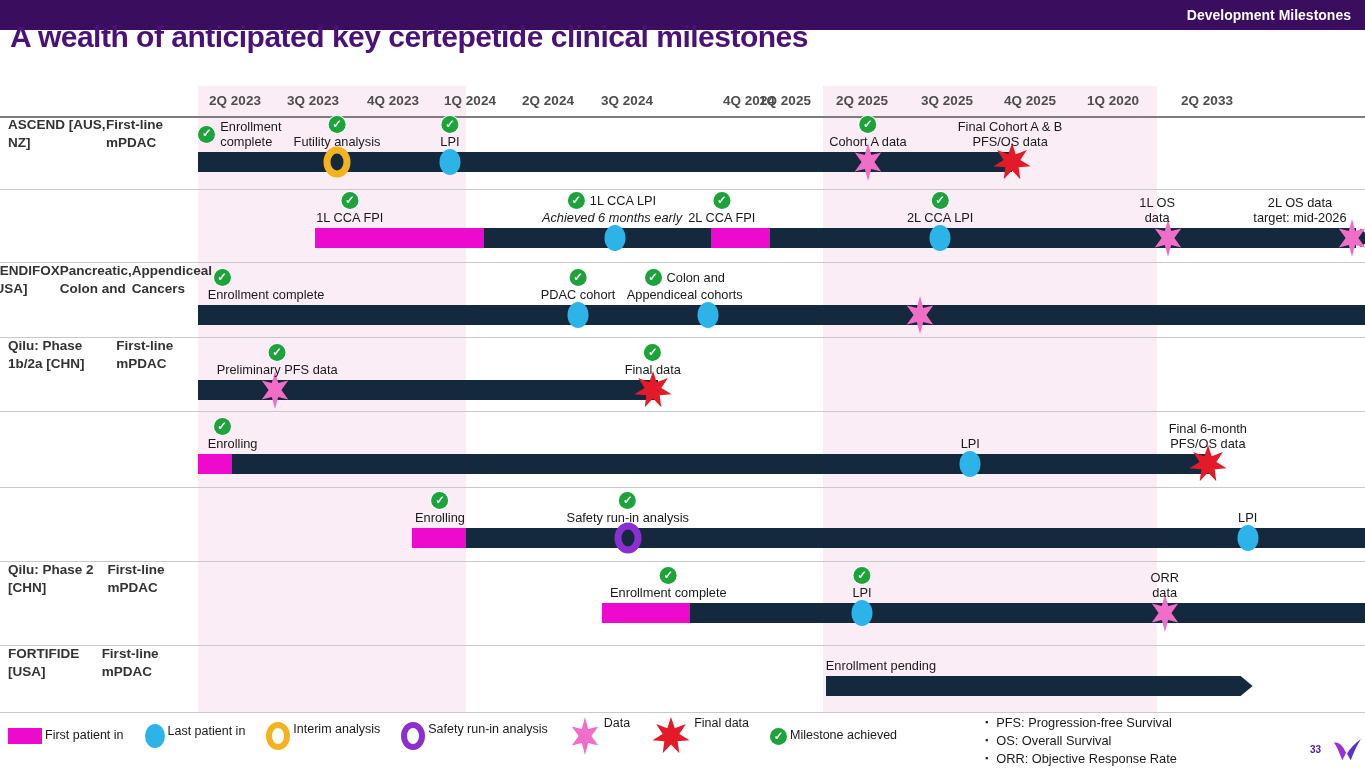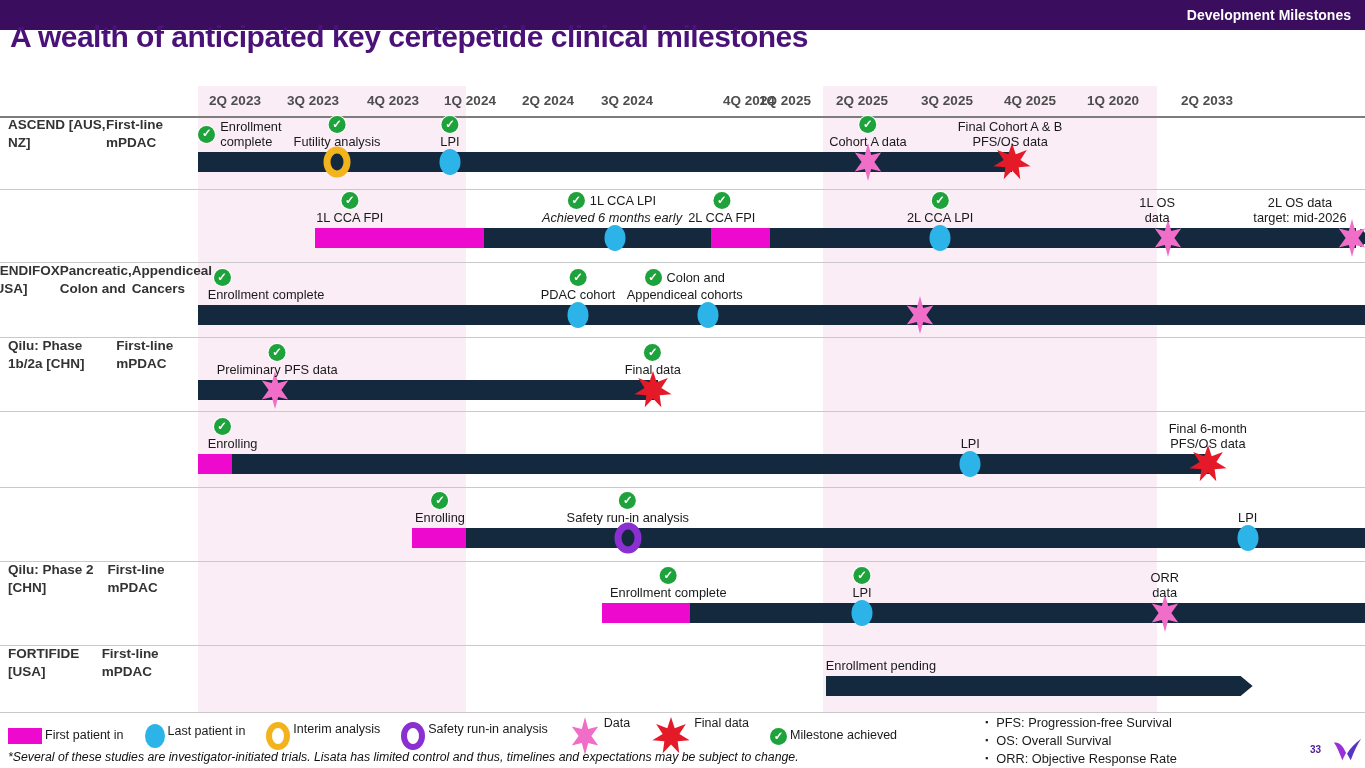--- a/index.html
+++ b/index.html
@@ -360,21 +360,20 @@
       <div class="item">
         <span class="chk">✓</span>
         <span>Milestone achieved</span>
       </div>
     </div>
   <div class="abbr" id="abbr">
       <div class="line"><span class="b">▪</span><span>PFS: Progression-free Survival</span></div>
       <div class="line"><span class="b">▪</span><span>OS: Overall Survival</span></div>
       <div class="line"><span class="b">▪</span><span>ORR: Objective Response Rate</span></div>
     </div>
-  <div class="footnote">*Several of these studies are investigator-initiated trials. Lisata has limited control and thus, timelines and expectations may be subject to change.</div>
   <div class="pageno">33</div>
   <div class="logo">
     <svg width="30" height="26" viewBox="0 0 32 26">
       <path d="M2,5 C9,4 12,10 15,16 L11,24 C8,16 5,9 2,5 Z" fill="#9b30d9"></path>
       <path d="M31,1 C24,6 19,12 16,17 L20,24 C23,16 27,7 31,1 Z" fill="#5634c8"></path>
     </svg>
   </div>
 </div>
 
 </body></html>

